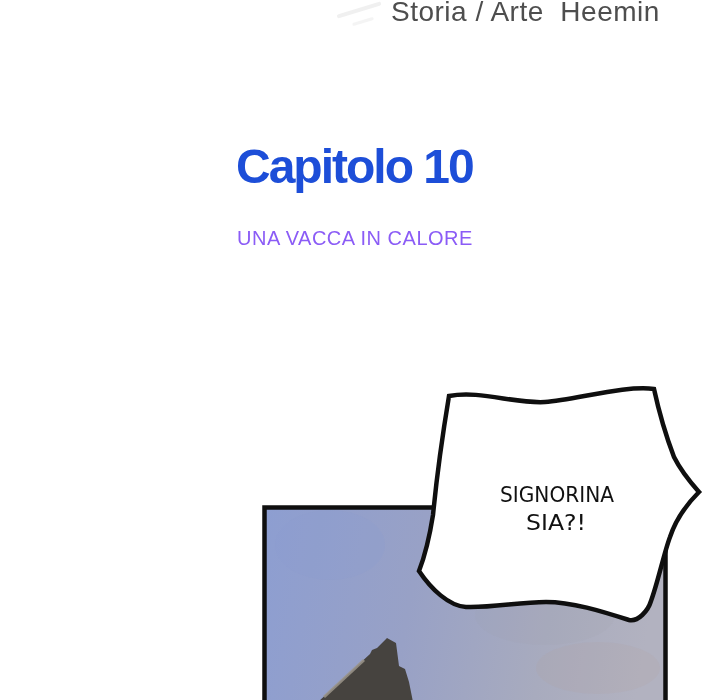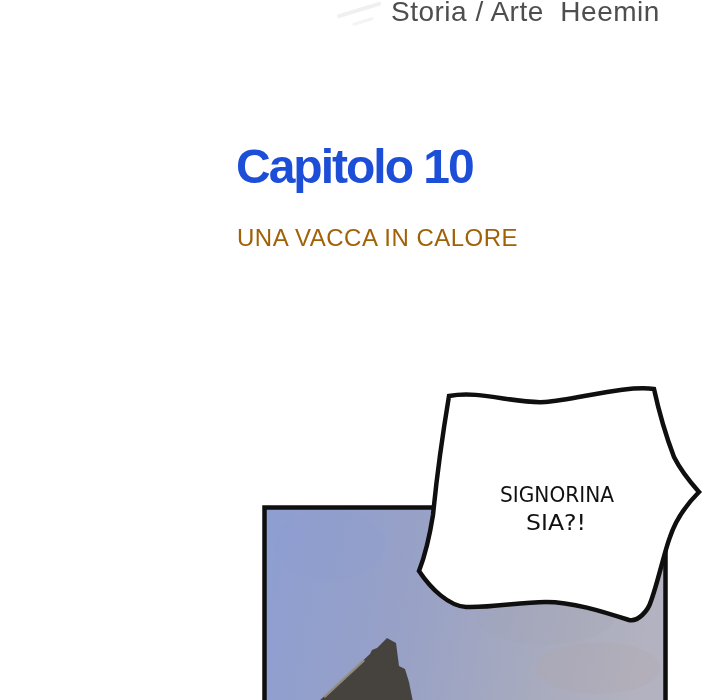--- a/index.html
+++ b/index.html
@@ -53,25 +53,25 @@
     font-size: 48px;
     line-height: 58px;
     font-weight: 700;
     letter-spacing: -2px;
     color: #1d4ed8;
   }
   .chapter-subtitle {
     position: absolute;
     left: 237px;
     top: 224px;
-    font-size: 24px;
+    font-size: 20px;
     line-height: 28px;
     font-weight: 400;
     letter-spacing: 0.5px;
-    color: #a16207;
+    color: #8b5cf6;
   }
   svg.scene {
     position: absolute;
     left: 0;
     top: 0;
   }
   .bubble-text {
     font-family: "DejaVu Sans", sans-serif;
     font-weight: 500;
     fill: #111111;

